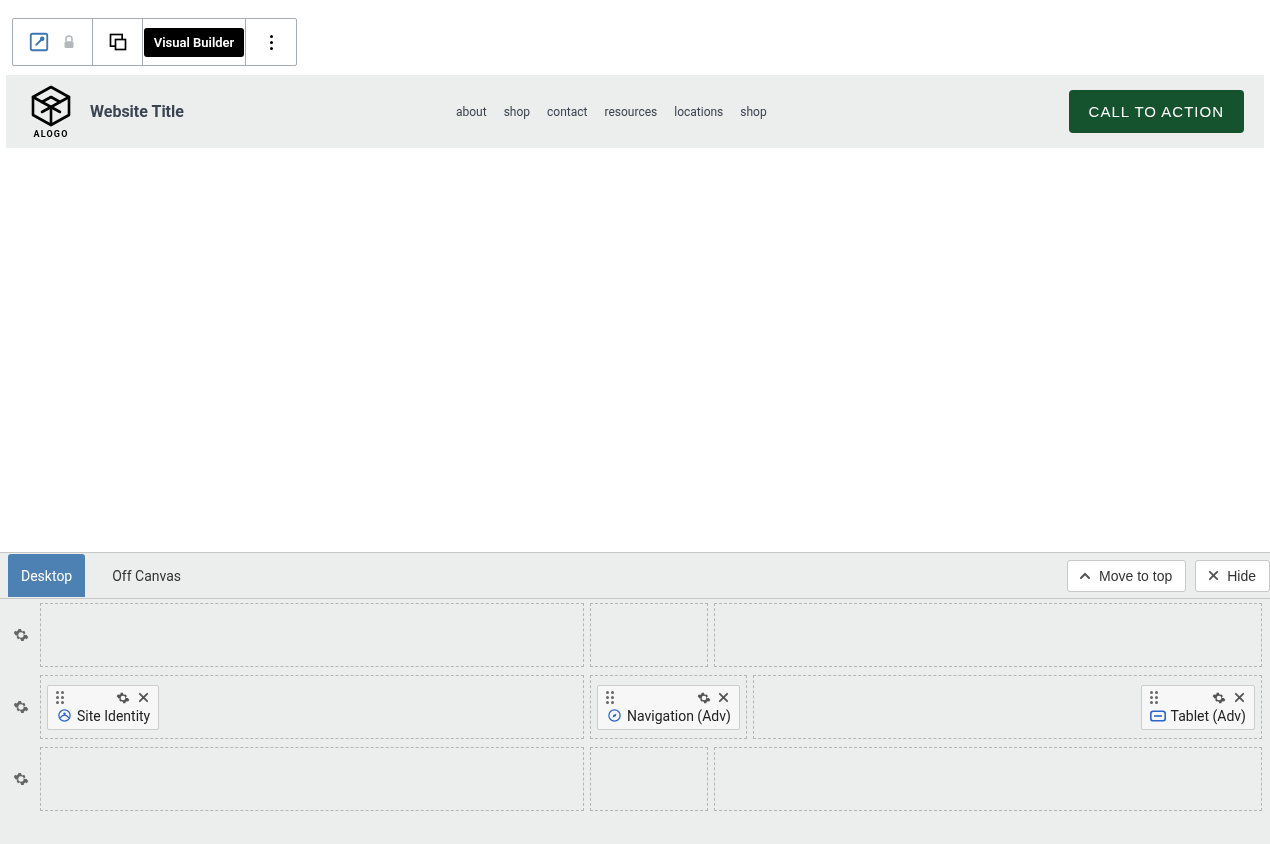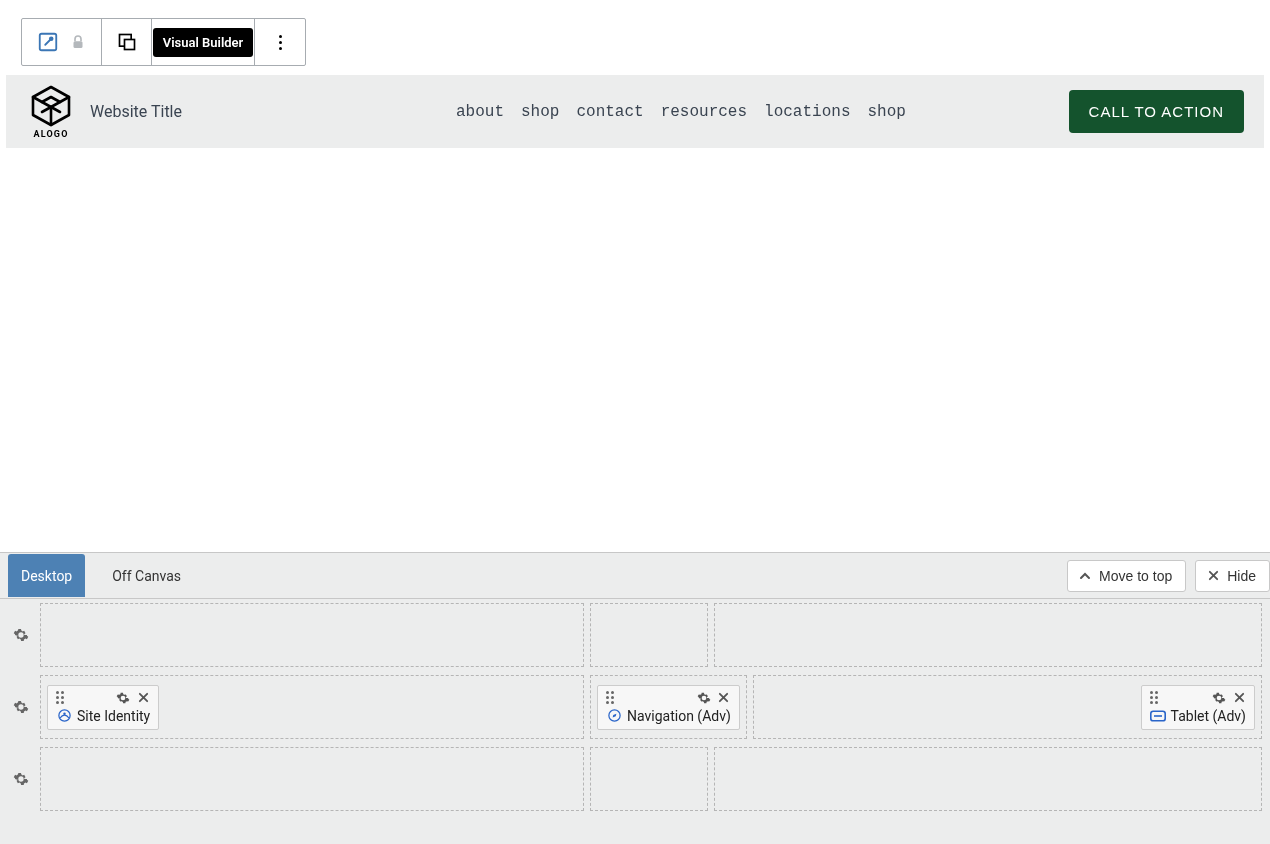--- a/index.html
+++ b/index.html
@@ -1,35 +1,35 @@
 <!DOCTYPE html>
 <html><head>
 <meta charset="utf-8">
 <style>
   * { box-sizing: border-box; margin: 0; padding: 0; }
   html, body { width: 1270px; height: 844px; font-family: -apple-system, BlinkMacSystemFont, "Segoe UI", Roboto, Helvetica, Arial, sans-serif; background: #fff; overflow: hidden; }
   
-  .toolbar { position: absolute; left: 21px; top: 18px; display: flex; border: 1px solid #a7acb1; border-radius: 2px; background: #fff; }
+  .toolbar { position: absolute; left: 12px; top: 18px; display: flex; border: 1px solid #a7acb1; border-radius: 2px; background: #fff; }
   .tb-cell { display: flex; align-items: center; justify-content: center; border-right: 1px solid #a7acb1; }
   .tb-cell:last-child { border-right: none; }
   .tb-1 { width: 80px; height: 46px; gap: 10px; }
   .tb-2 { width: 50px; height: 46px; }
   .tb-3 { width: 103px; height: 46px; }
   .tb-4 { width: 50px; height: 46px; }
   .vb-btn { background: #000; color: #fff; font-weight: 600; font-size: 13px; padding: 7px 10px; border-radius: 3px; cursor: pointer; }
   .dots { display: flex; flex-direction: column; gap: 3px; }
   .dots span { width: 3px; height: 3px; background: #000; border-radius: 50%; }
   
   .site-header { position: absolute; left: 6px; top: 75px; width: 1258px; height: 73px; background: #eceded; }
   .sh-inner { display: flex; align-items: center; height: 100%; padding: 0 20px; }
   .identity { display: flex; align-items: center; gap: 14px; width: 430px; }
   .logo { width: 50px; height: 62px; display: flex; flex-direction: column; align-items: center; justify-content: center; }
-  .site-title { color: #3a4451; font-size: 16px; font-weight: 400; }
+  .site-title { color: #3a4451; font-size: 16px; font-weight: 700; }
   .nav { display: flex; gap: 17px; }
-  .nav a { color: #3a4451; font-size: 16px; text-decoration: none; font-family: Liberation Mono, monospace; }
+  .nav a { color: #3a4451; font-size: 12px; text-decoration: none; }
   .spacer { flex: 1; }
   .cta { background: #14532d; color: #fff; font-size: 15px; letter-spacing: 1px; font-weight: 500; padding: 13px 20px; border: none; border-radius: 4px; cursor: pointer; }
   
   .panel { position: absolute; left: 0; top: 552px; width: 1270px; height: 292px; background: #eceded; border-top: 1px solid #c7c7c7; }
   .panel-tabs { display: flex; align-items: center; height: 45px; padding-left: 8px; padding-right: 0; }
   .tab { padding: 14px 13px 13px; font-size: 14px; color: #333; cursor: pointer; border-top-left-radius: 3px; border-top-right-radius: 3px; }
   .tab.active { background: #4d81b4; color: #fff; }
   .tab.inactive { margin-left: 14px; }
   .panel-actions { margin-left: auto; display: flex; gap: 9px; align-items: center; }
   .pact-btn { background: #fff; border: 1px solid #c8c8c8; border-radius: 3px; padding: 7px 13px 7px 10px; font-size: 14px; color: #333; display: flex; align-items: center; gap: 7px; cursor: pointer; }

